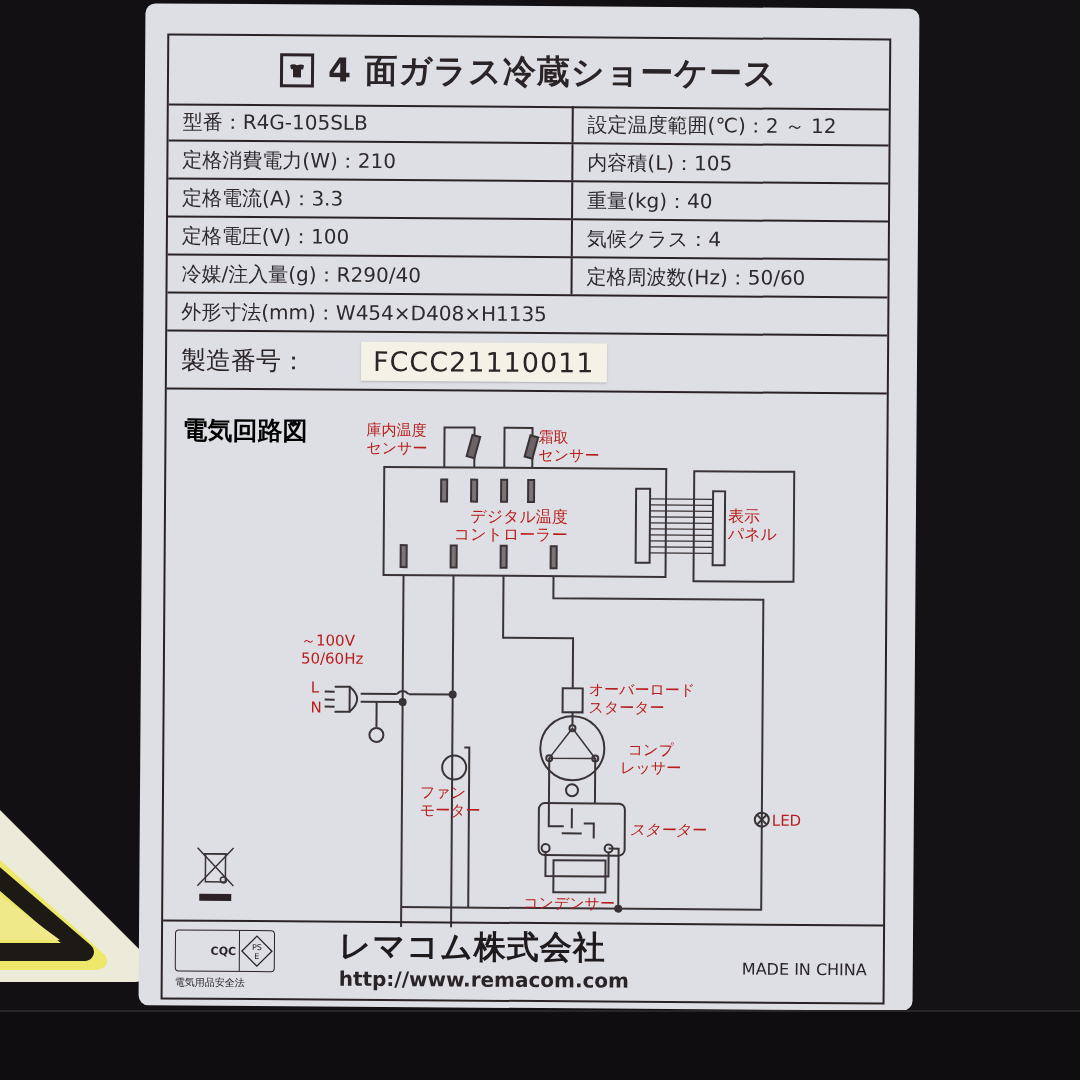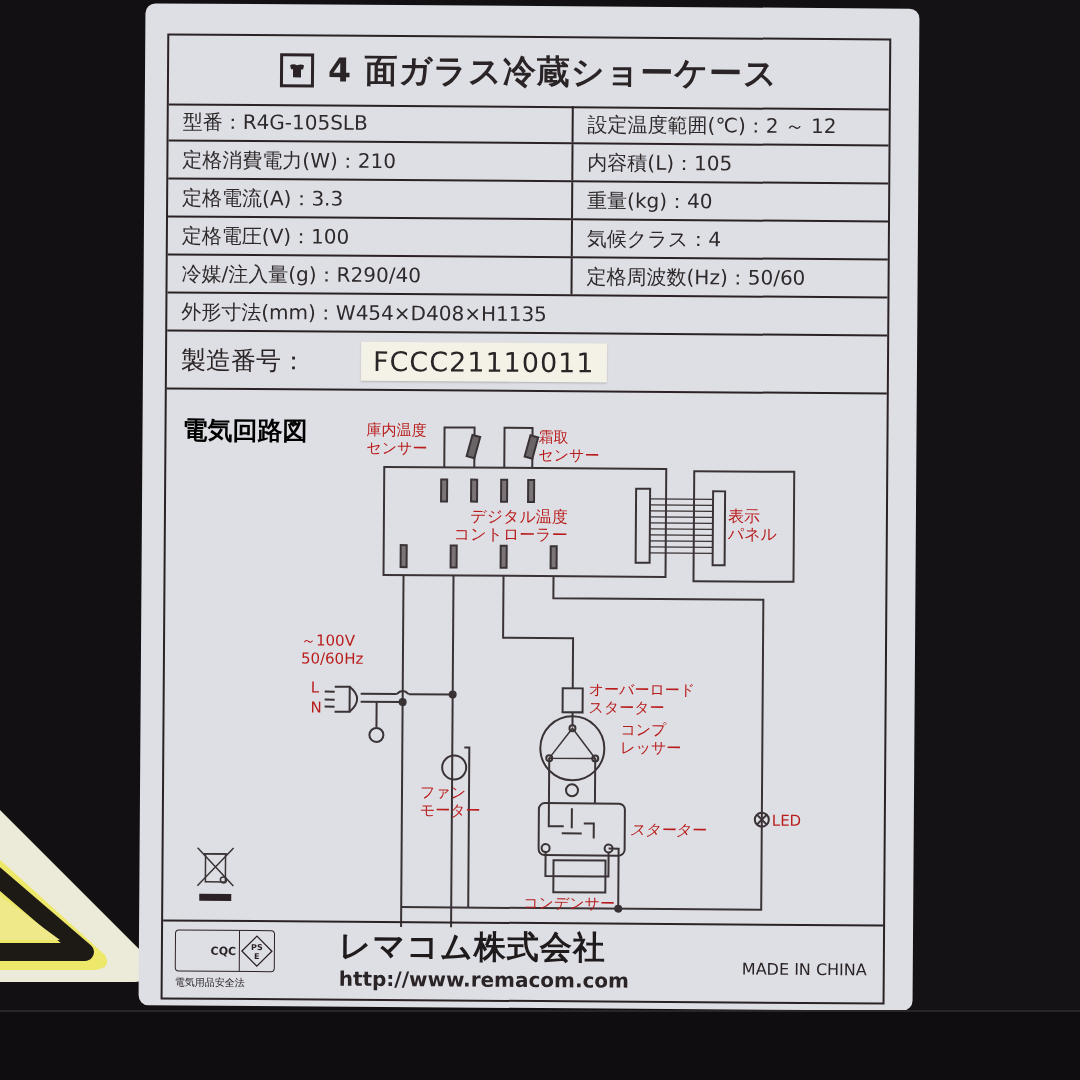--- a/index.html
+++ b/index.html
@@ -49,21 +49,21 @@
   .ctext { position:absolute; font-size:15px; color:#b91c1c; line-height:18px; }
   .footer {
     position:absolute; left:0; bottom:0; width:100%; height:78px;
     border-top:2.5px solid #2b2225; box-sizing:border-box;
   }
   .cert {
     position:absolute; left:12px; top:8px; width:98px; height:40px;
     border:1.5px solid #2b2225; border-radius:4px; display:flex;
   }
   .cert-ccc { width:48px; border-right:1.5px solid #2b2225; display:flex; align-items:center; justify-content:center; font-size:11px; font-weight:bold; color:#2a2426;margin-left:32px; }
-  .cert-pse { flex:1; display:flex; align-items:center; justify-content:flex-start;font-weight:bold; }
+  .cert-pse { flex:1; display:flex; align-items:center; justify-content:flex-start; }
   .cert-law { position:absolute; left:12px; top:54px; font-size:10px; color:#2a2426; }
   .company { position:absolute; left:176px; top:2px; font-size:32px; font-weight:bold; color:#1f1a1c; letter-spacing:1px; }
   .url { position:absolute; left:176px; top:44px; font-size:20px; font-weight:bold; color:#2a2426; }
   .made { position:absolute; right:16px; top:34px; font-size:16px; color:#2a2426; }
   .weee { position:absolute; left:30px; top:810px; }
 </style>
 </head>
 <body>
 
 <div class="bg-right"></div>
@@ -208,21 +208,21 @@
       <div class="ctext" style="left:136px;top:225px;font-size:15px;">
         <div>～100V</div>
         <div>50/60Hz</div>
       </div>
       <div class="ctext" style="left:146px;top:272px;">L</div>
       <div class="ctext" style="left:146px;top:292px;">N</div>
       <div class="ctext" style="left:424px;top:272px;">
         <div>オーバーロード</div>
         <div>スターター</div>
       </div>
-      <div class="ctext" style="left:456px;top:312px;">
+      <div class="ctext" style="left:456px;top:332px;text-align:center;">
         <div>コンプ</div>
         <div>レッサー</div>
       </div>
       <div class="ctext" style="left:256px;top:376px;">
         <div>ファン</div>
         <div>モーター</div>
       </div>
       <div class="ctext" style="left:608px;top:402px;">LED</div>
       <div class="ctext" style="left:466px;top:412px;font-style:italic;">スターター</div>
       <div class="ctext" style="left:360px;top:486px;">コンデンサー</div>

